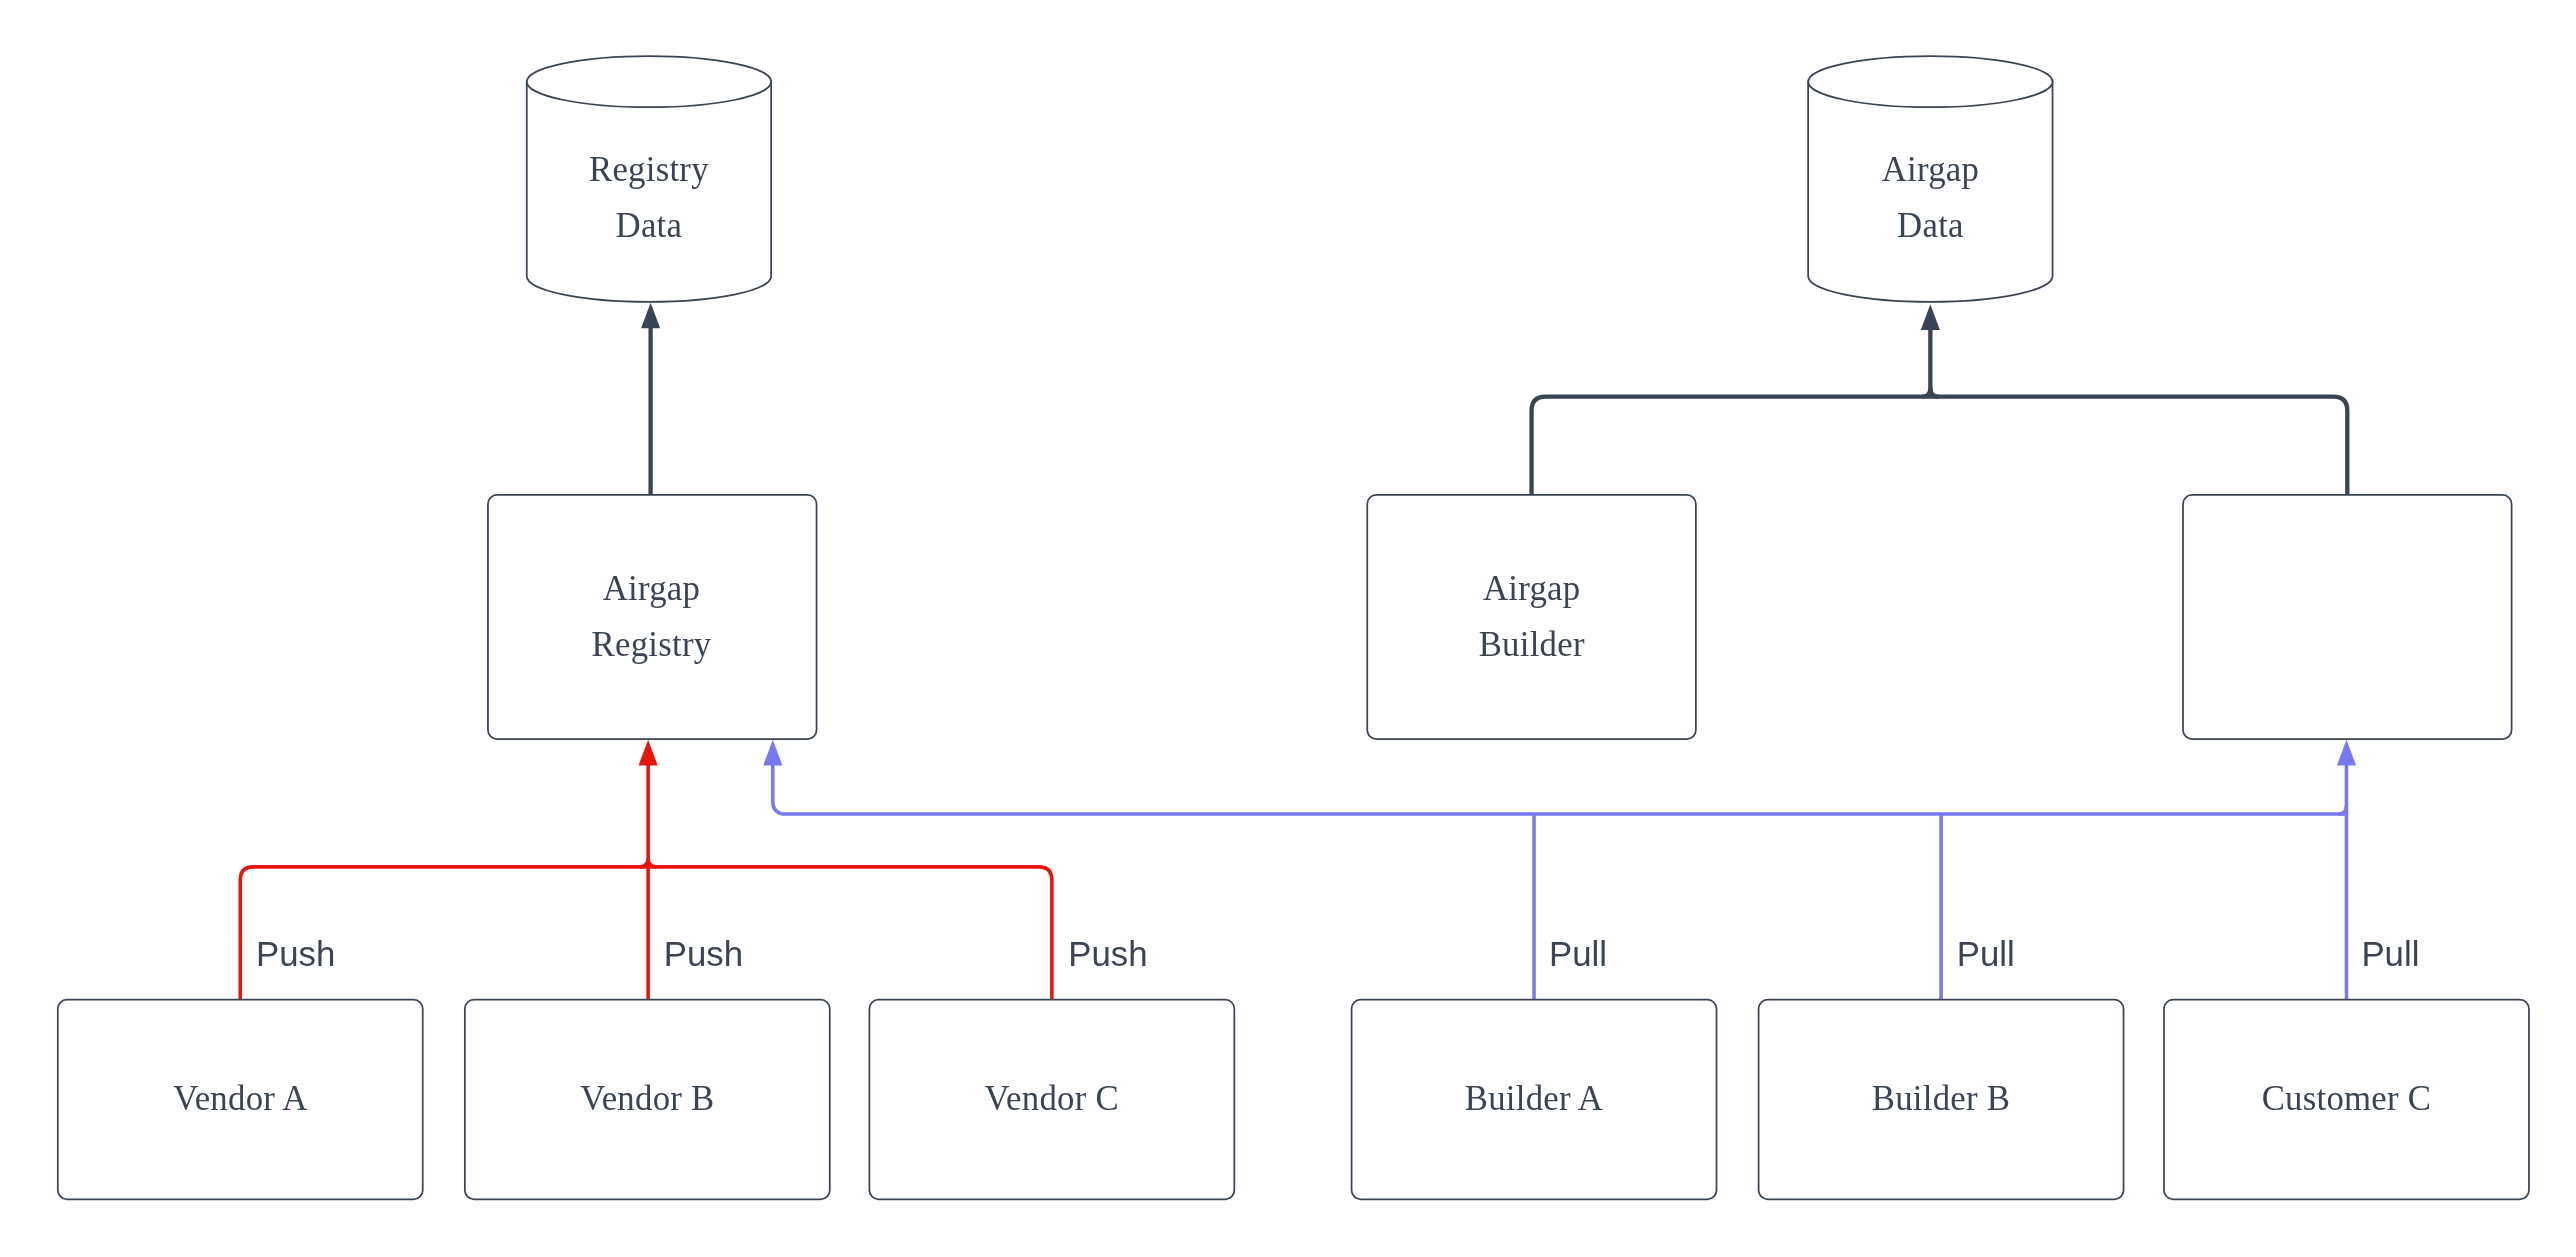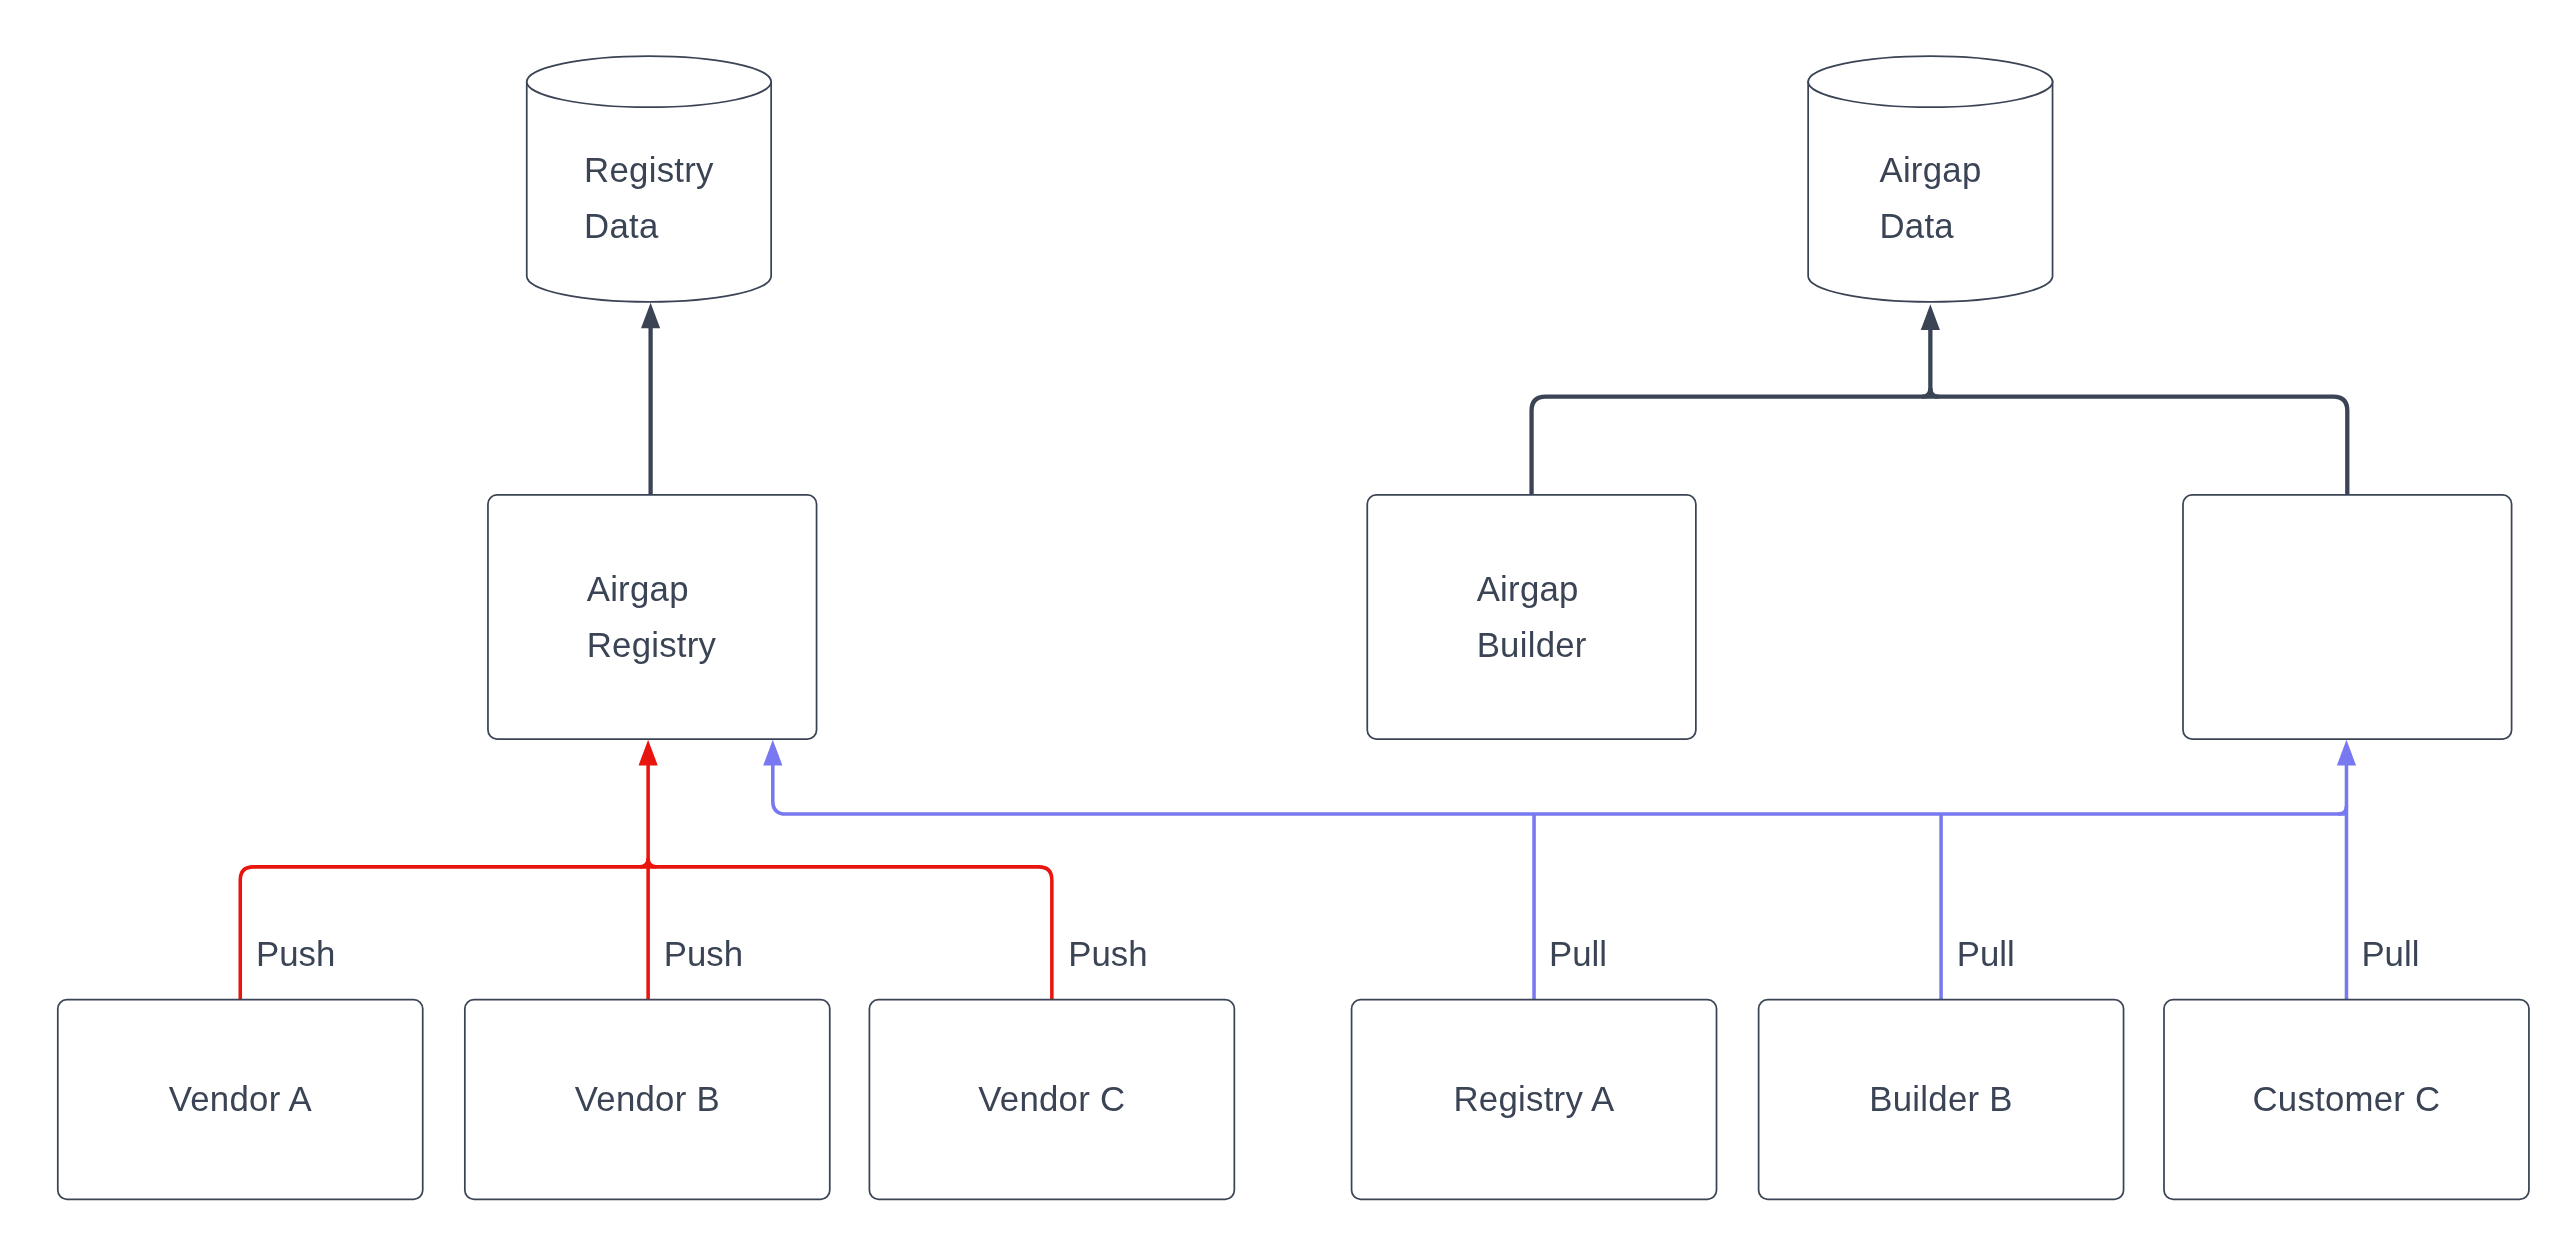--- a/index.html
+++ b/index.html
@@ -22,23 +22,24 @@
   .head-dark  { fill: var(--stroke, #3a4454); stroke: none; }
   .head-red   { fill: var(--red, #e8140e); stroke: none; }
   .head-blue  { fill: var(--purple, #7878f0); stroke: none; }
   
   .lbl {
     position: absolute;
     transform: translate(-50%, -50%);
     color: var(--ink, #3b4455);
     font-size: 1.35vw;
     line-height: 2.18vw;
-    text-align: left;
+    text-align: center;
     white-space: nowrap;
     letter-spacing: 0.01vw;
+    font-family: Liberation Serif, serif;
   }
   .lbl span { display: block; }
   .edge-lbl {
     position: absolute;
     transform: translateY(-50%);
     color: var(--ink, #3b4455);
     font-size: 1.35vw;
     line-height: 1.6vw;
     white-space: nowrap;
   }
@@ -116,21 +117,21 @@
     <span>Registry</span>
   </div>
   <div class="lbl" style="left:59.46%; top:49.08%;">
     <span>Airgap</span>
     <span>Builder</span>
   </div>
 
   <div class="lbl" style="left:9.33%;  top:87.47%;">Vendor A</div>
   <div class="lbl" style="left:25.13%; top:87.47%;">Vendor B</div>
   <div class="lbl" style="left:40.83%; top:87.47%;">Vendor C</div>
-  <div class="lbl" style="left:59.55%; top:87.47%;">Registry A</div>
+  <div class="lbl" style="left:59.55%; top:87.47%;">Builder A</div>
   <div class="lbl" style="left:75.35%; top:87.47%;">Builder B</div>
   <div class="lbl" style="left:91.09%; top:87.47%;">Customer C</div>
 
   <div class="edge-lbl" style="left:9.94%;  top:75.98%;">Push</div>
   <div class="edge-lbl" style="left:25.77%; top:75.98%;">Push</div>
   <div class="edge-lbl" style="left:41.47%; top:75.98%;">Push</div>
   <div class="edge-lbl" style="left:60.13%; top:75.98%;">Pull</div>
   <div class="edge-lbl" style="left:75.96%; top:75.98%;">Pull</div>
   <div class="edge-lbl" style="left:91.67%; top:75.98%;">Pull</div>
 

